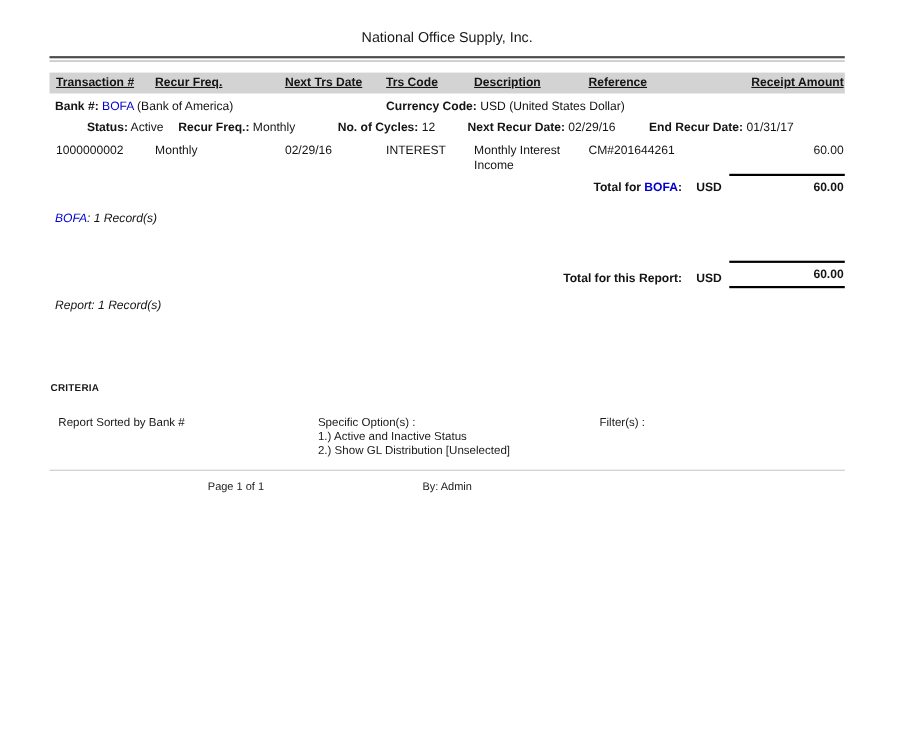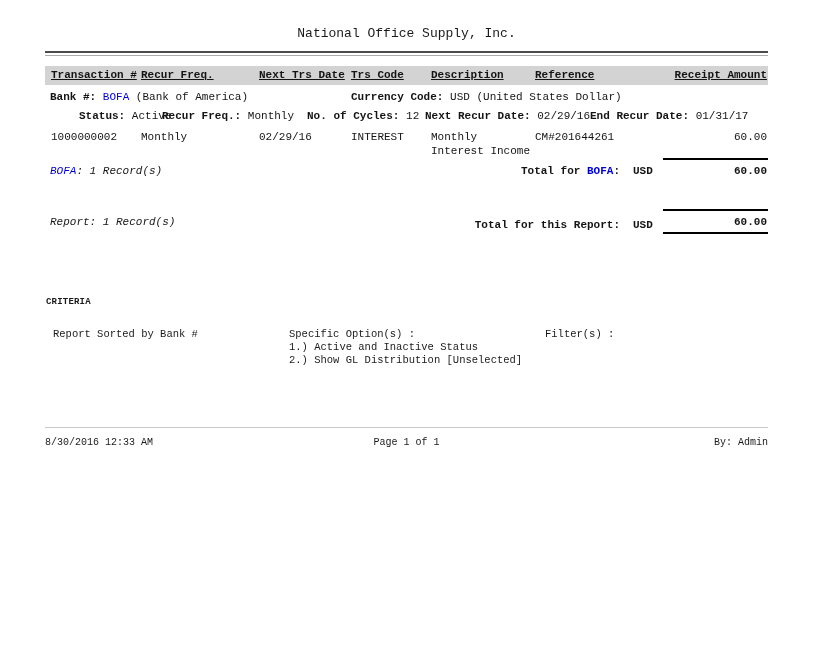--- a/index.html
+++ b/index.html
@@ -1,18 +1,18 @@
 <!DOCTYPE html>
 <html><head>
 <meta charset="utf-8">
 <style>
   html,body { margin:0; padding:0; background:#ffffff; }
   .page {
     position:relative; width:815px; height:669px; background:#ffffff;
-    font-family:Liberation Mono, monospace;
+    font-family:Liberation Sans, sans-serif;
     color:#141414; overflow:hidden;
   }
   .content { position:absolute; left:45px; top:0; width:723px; }
 
   .company { text-align:center; font-size:13px; padding-top:26px; color:#1a1a1a; }
   .title   { text-align:center; font-size:23px; font-weight:700; margin-top:7px; color:#0a0a0a; }
 
   .double-rule { margin-top:10px; height:2px; border-top:2px solid #4c4c4c; border-bottom:1px solid #ababab; }
 
   .grid7 {
@@ -32,21 +32,21 @@
   .blue { color:#0000cd; }
   b { font-weight:700; }
 
   .status-row { position:relative; height:14px; margin-top:7px; font-size:11px; }
   .status-row .pair { position:absolute; top:0; white-space:nowrap; }
 
   .data-row { margin-top:6px; font-size:11px; line-height:14px; }
   .data-row .cell { white-space:normal; }
 
   .total-row { display:flex; align-items:flex-start; font-size:11px; }
-  .total-row .records { flex:1; font-style:italic; padding-left:5px; padding-top:7px; }
+  .total-row .records { flex:1; font-style:italic; padding-left:5px; padding-top:7px;margin-top:28px; }
   .total-right { display:flex; align-items:center; }
   .total-label { font-weight:700; padding-top:7px; white-space:nowrap; }
   .total-usd { width:28px; margin-left:13px; font-weight:700; padding-top:7px; }
   .amount-box { width:104px; margin-left:2px; border-top:2px solid #000; text-align:right; padding:5px 1px 0 0; font-weight:700; }
   .amount-box.closed { border-bottom:2px solid #000; padding-bottom:4px; }
 
   .criteria-heading { margin-top:63px; margin-left:1px; font-size:9px; font-weight:700; letter-spacing:0.2px; color:#1a1a1a; }
   .criteria-grid { display:grid; grid-template-columns:220px 240px 1fr; margin-left:8px; margin-top:21px; font-size:10.5px; line-height:13px; color:#1a1a1a;gap:16px; }
   .criteria-grid .opt { margin:0; }
 
@@ -133,17 +133,16 @@
         <p class="opt">Specific Option(s) :</p>
         <p class="opt">1.) Active and Inactive Status</p>
         <p class="opt">2.) Show GL Distribution [Unselected]</p>
       </div>
       <div>Filter(s) :</div>
     </div>
 
   </div>
 
   <div class="footer">
-    <div>8/30/2016 12:33 AM</div>
     <div class="f-center">Page 1 of 1</div>
     <div class="f-right">By: Admin</div>
   </div>
 </div>
 
 </body></html>

